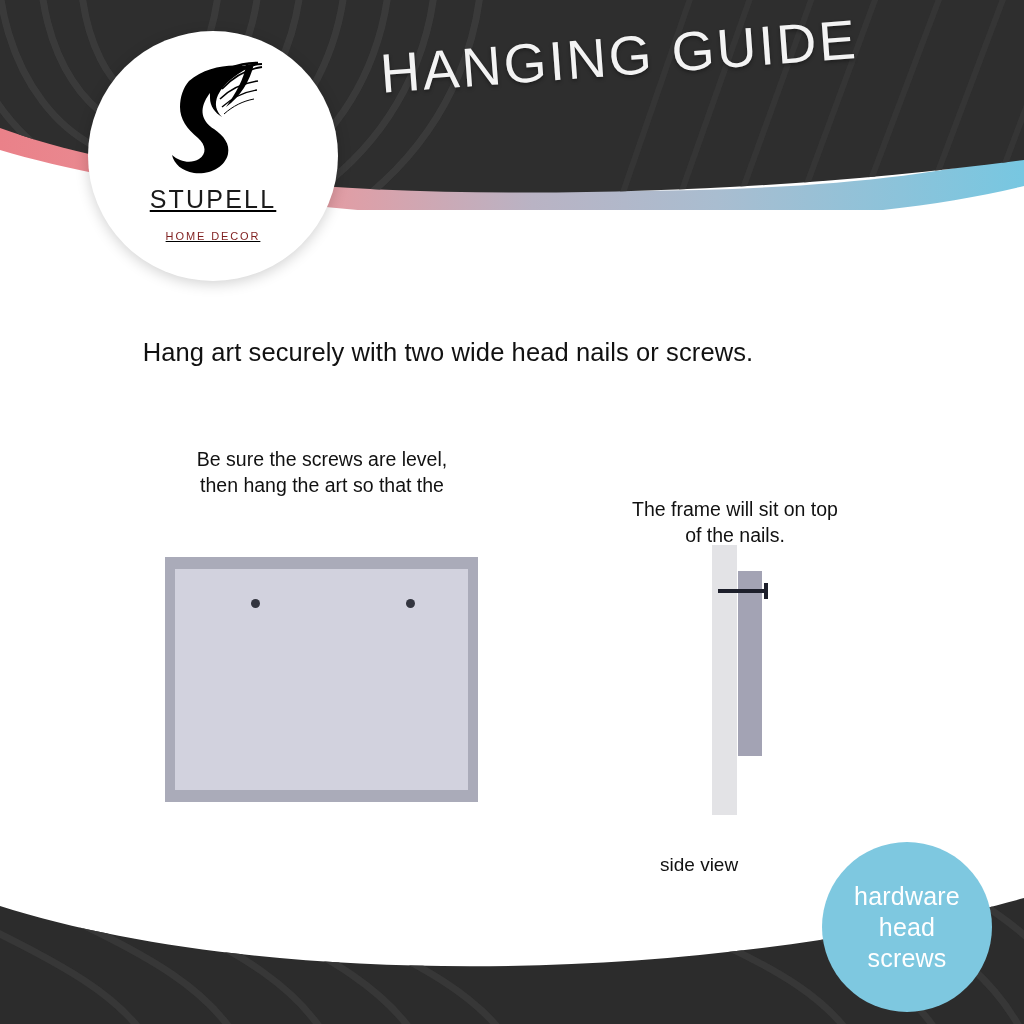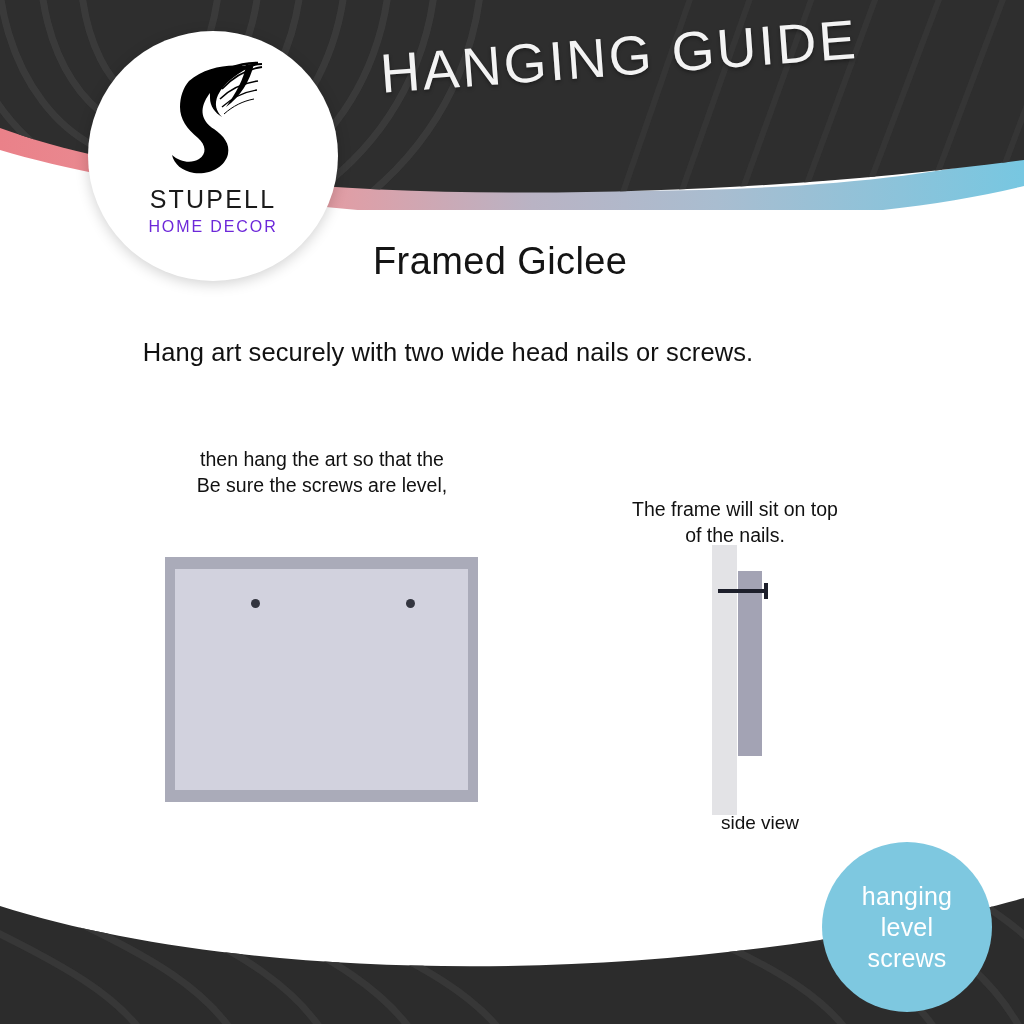--- a/index.html
+++ b/index.html
@@ -32,30 +32,31 @@
 
   
   .logo-badge{
     position:absolute;left:88px;top:31px;
     width:250px;height:250px;border-radius:50%;
     background:#ffffff;
     box-shadow:0 3px 14px rgba(0,0,0,.18);
     display:flex;flex-direction:column;
     align-items:center;justify-content:flex-start;
     z-index:6;
+    text-decoration:underline;
   }
   .logo-mark{margin-top:28px;width:110px;height:120px;}
   .logo-name{
     font-size:25px;letter-spacing:2.2px;color:#1a1a1a;
     font-family:"Liberation Sans", sans-serif;
     margin-top:6px;font-weight:400;
   }
   .logo-sub{
-    font-size:16px;letter-spacing:1.9px;color:#6d28d9;
-    margin-top:4px;font-weight:400;
+    font-size:11px;letter-spacing:1.9px;color:#7f1d1d;
+    margin-top:16px;font-weight:400;
   }
 
   
   .header-title{
     position:absolute;left:378px;top:42px;
     transform:rotate(-4.2deg);
     transform-origin:left top;
     color:#f3f3f3;
     font-size:55px;
     letter-spacing:2.5px;
@@ -130,22 +131,22 @@
   }
   .nail-shaft{
     position:absolute;left:18px;top:44px;width:48px;height:4px;
     background:#1d1f2b;
   }
   .nail-head{
     position:absolute;left:64px;top:38px;width:4px;height:16px;
     background:#1d1f2b;
   }
   .side-label{
-    position:absolute;left:660px;top:812px;width:200px;
-    text-align:center;font-size:19px;color:#111111;
+    position:absolute;left:660px;top:854px;width:200px;
+    text-align:left;font-size:19px;color:#111111;
   }
 
   
   .hw-badge{
     position:absolute;left:822px;top:842px;
     width:170px;height:170px;border-radius:50%;
     background:#7ec8e0;
     display:flex;flex-direction:column;
     align-items:center;justify-content:center;
     z-index:7;
@@ -222,27 +223,26 @@
         <path d="M62,40 C72,30 86,24 100,22" stroke-width="1.6"></path>
         <path d="M64,48 C74,39 86,33 99,31" stroke-width="1.3"></path>
         <path d="M66,55 C75,47 85,42 96,40" stroke-width="1.0"></path>
       </g>
       <path fill="#000000" d="M96,5 C92,22 82,38 68,48 C78,34 86,20 88,6 Z"></path>
     </svg>
     <div class="logo-name">STUPELL</div>
     <div class="logo-sub">HOME DECOR</div>
   </div>
 
-  <div class="product-title">Framed Giclee</div>
 
   <div class="lead-line">Hang art securely with two wide head nails or screws.</div>
 
   <div class="col-left">
+    <div class="caption">Be sure the screws are level,</div>
     <div class="caption">then hang the art so that the</div>
-    <div class="caption">Be sure the screws are level,</div>
   </div>
 
   <div class="col-right">
     <div class="caption">The frame will sit on top</div>
     <div class="caption">of the nails.</div>
   </div>
 
   <div class="front-fig">
     <div class="front-inner">
       <span class="screw-dot left"></span>
@@ -276,18 +276,18 @@
           <path d="M700,50  C780,86 830,116 856,160"></path>
           <path d="M790,38  C866,74 916,108 944,160"></path>
           <path d="M880,24  C952,62 1000,98 1028,160"></path>
           <path d="M966,10  C1030,48 1070,86 1098,160"></path>
         </g>
       </g>
     </svg>
   </div>
 
   <div class="hw-badge">
-    <div class="hw-line">hanging</div>
-    <div class="hw-line">level</div>
+    <div class="hw-line">hardware</div>
+    <div class="hw-line">head</div>
     <div class="hw-line">screws</div>
   </div>
 
 </div>
 
 </body></html>

